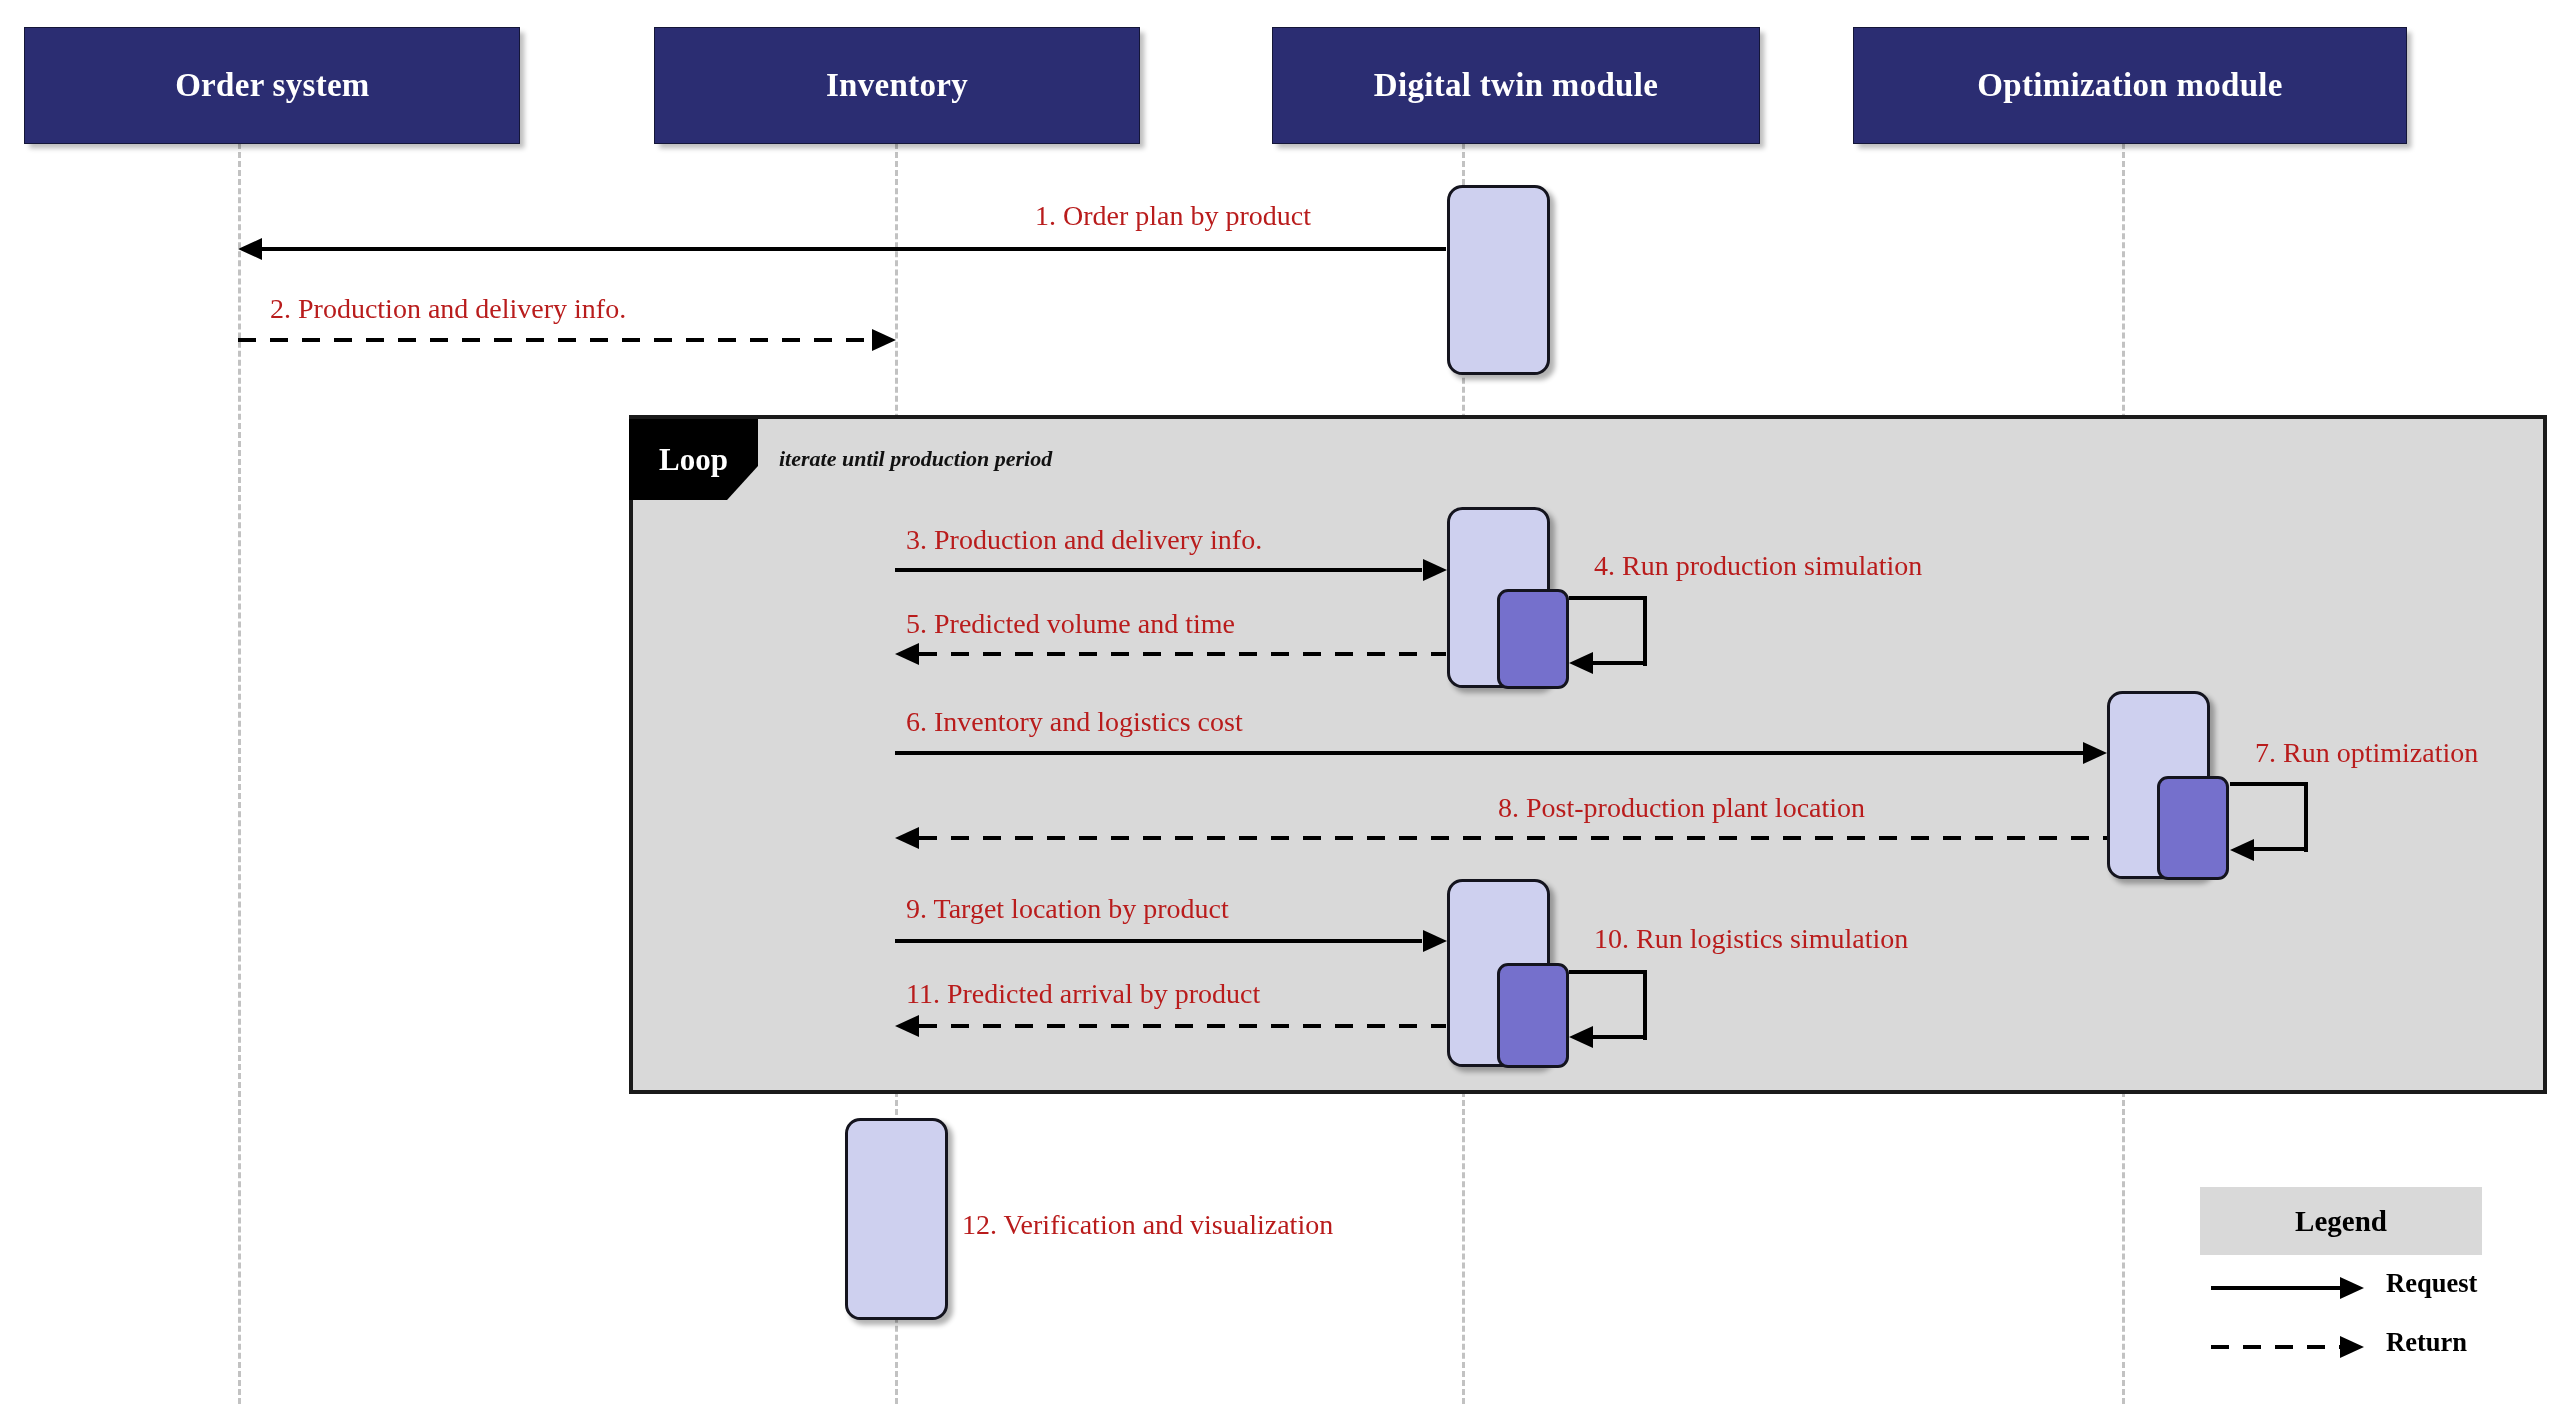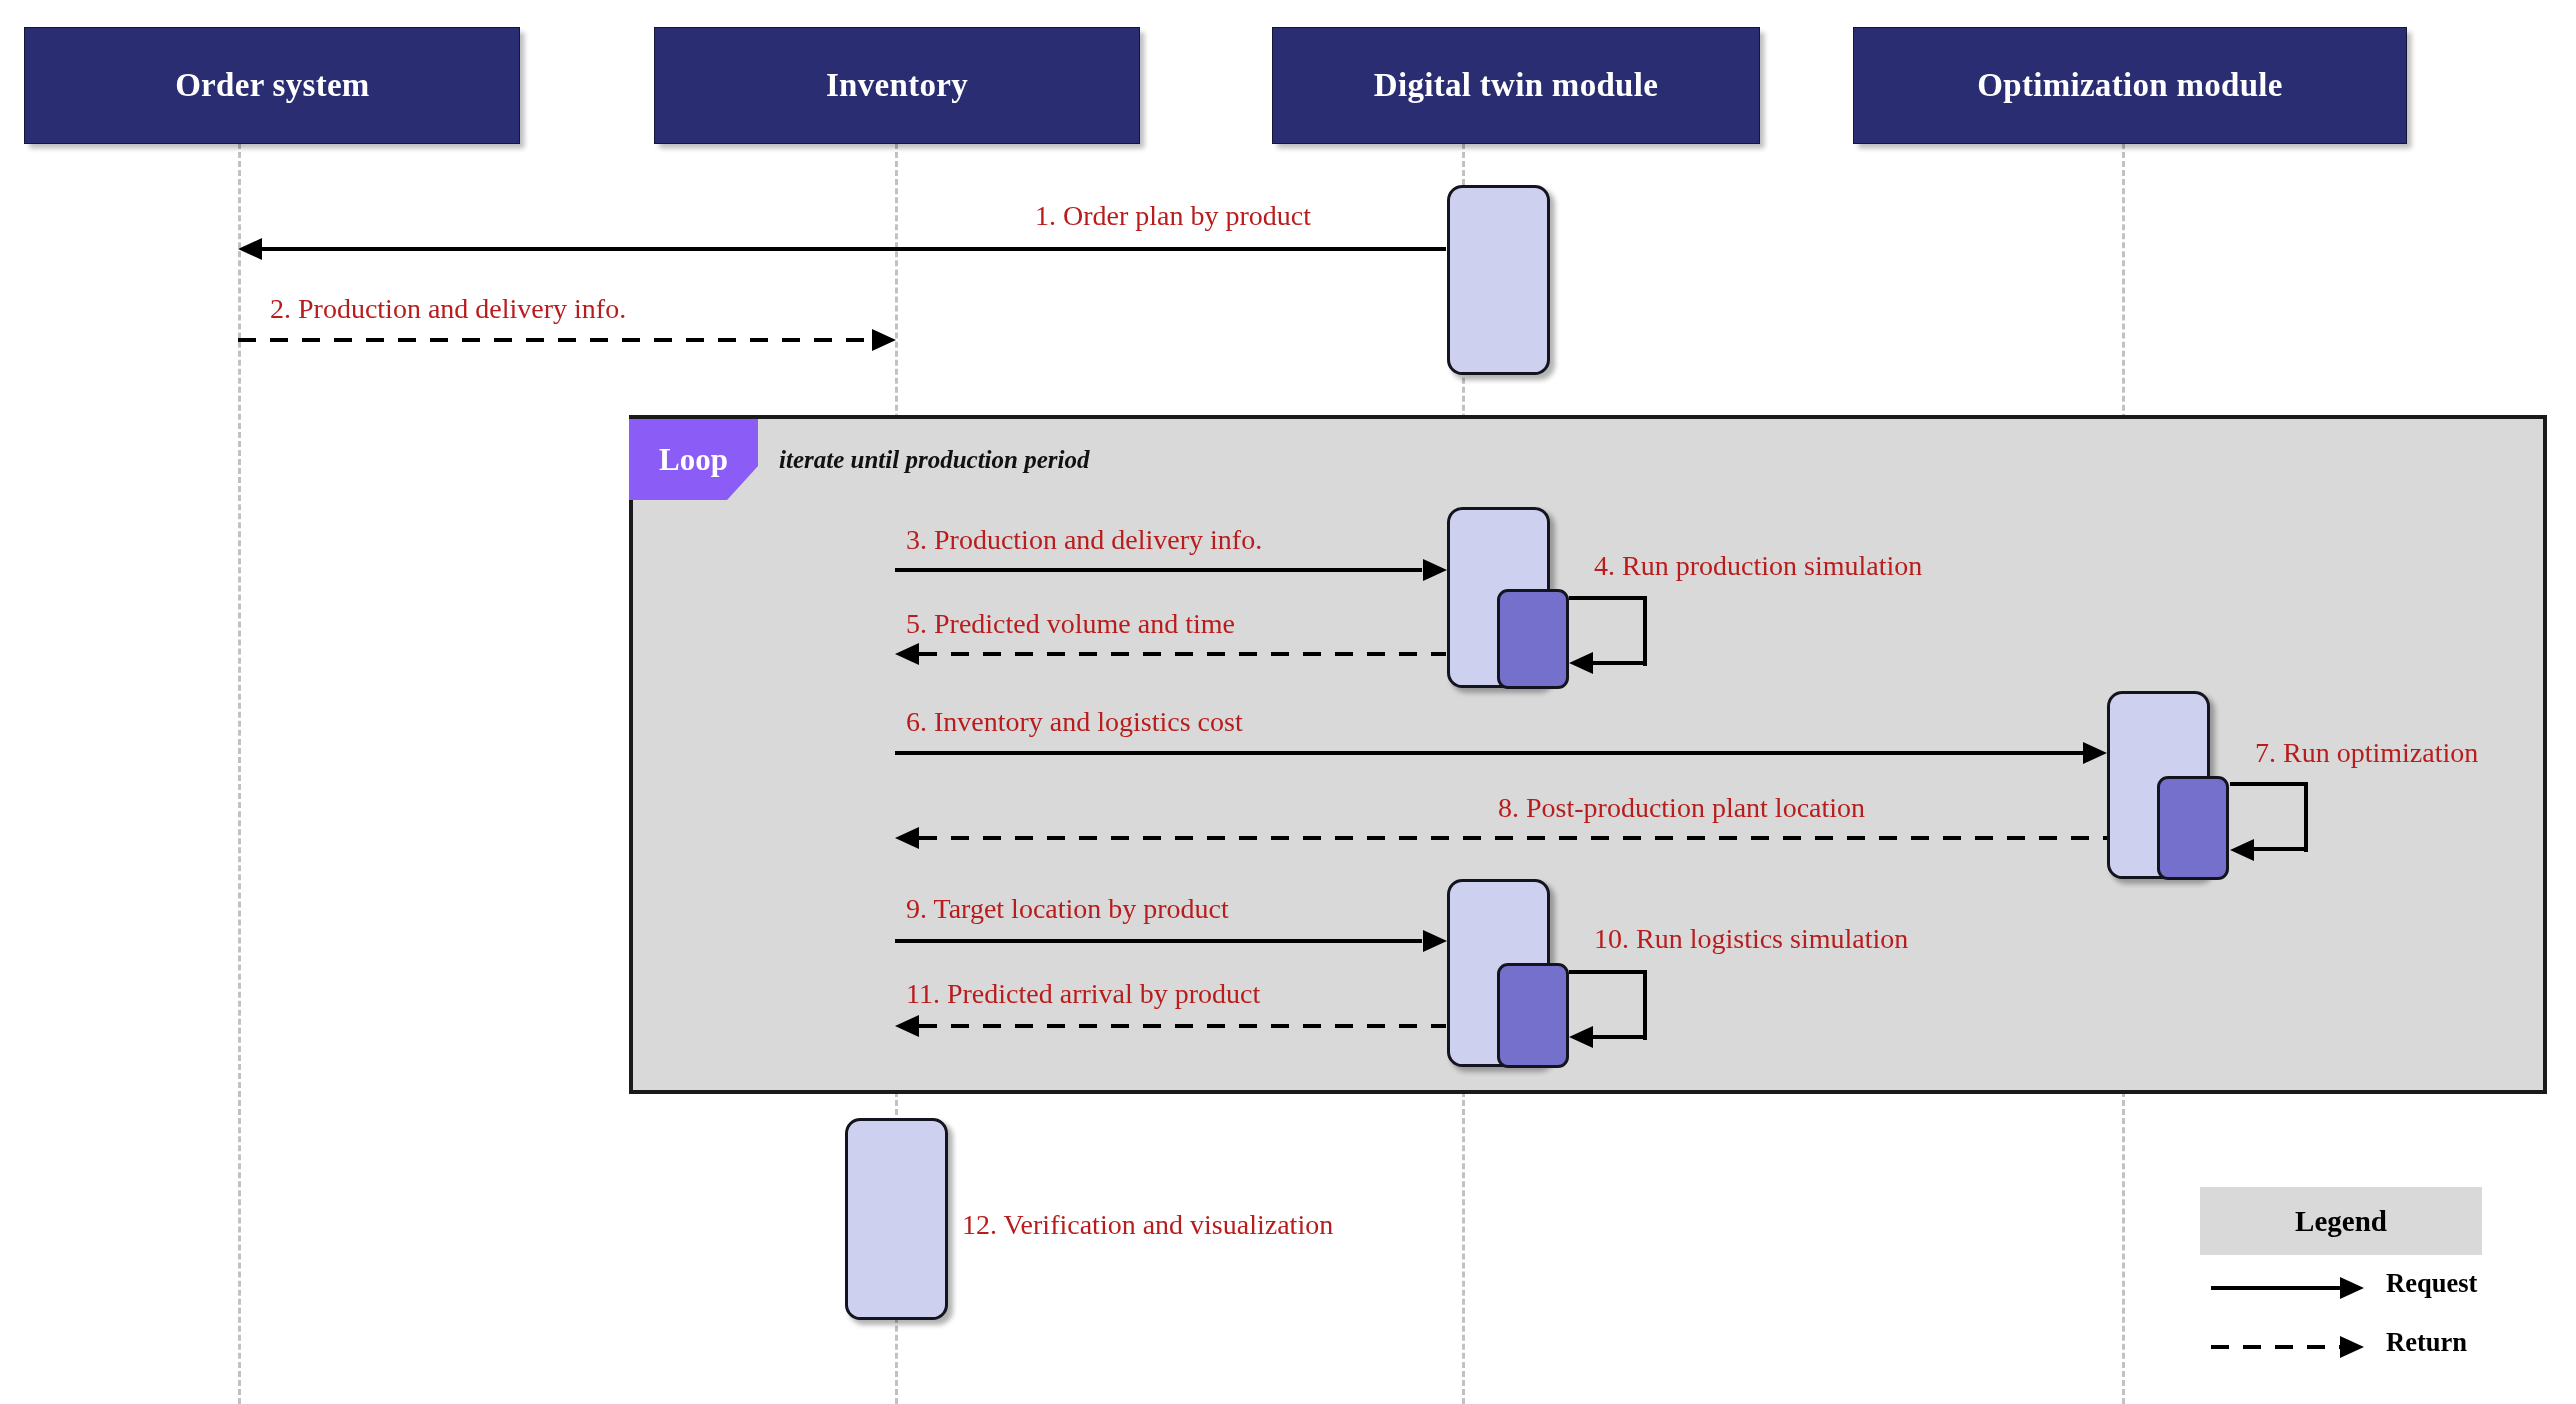--- a/index.html
+++ b/index.html
@@ -47,33 +47,33 @@
 
   
   .loop-frame{
     position:absolute;
     background:#d9d9d9;
     border:4.2px solid #1a1a1a;
     box-sizing:border-box;
   }
   .loop-tag{
     position:absolute;
-    background:#8b5cf6;
+    background:#000000;
     color:#ffffff;
     font-weight:bold;
     font-size:31px;
     display:flex;align-items:center;justify-content:center;
     box-sizing:border-box;
     clip-path:polygon(0 0,100% 0,100% 58%,76% 100%,0 100%);
   }
   .loop-cond{
     position:absolute;
     font-style:italic;
     font-weight:bold;
-    font-size:25px;
+    font-size:22px;
     color:#111111;
     white-space:nowrap;
   }
 
   
   .msg-line{position:absolute;height:0;}
   .msg-solid{border-top:4.2px solid #000000;}
   .msg-dashed{border-top:0;height:4.2px;
     background-image:linear-gradient(to right,#000 0 18px,transparent 18px 32px);
     background-size:32px 4.2px;background-repeat:repeat-x;}

